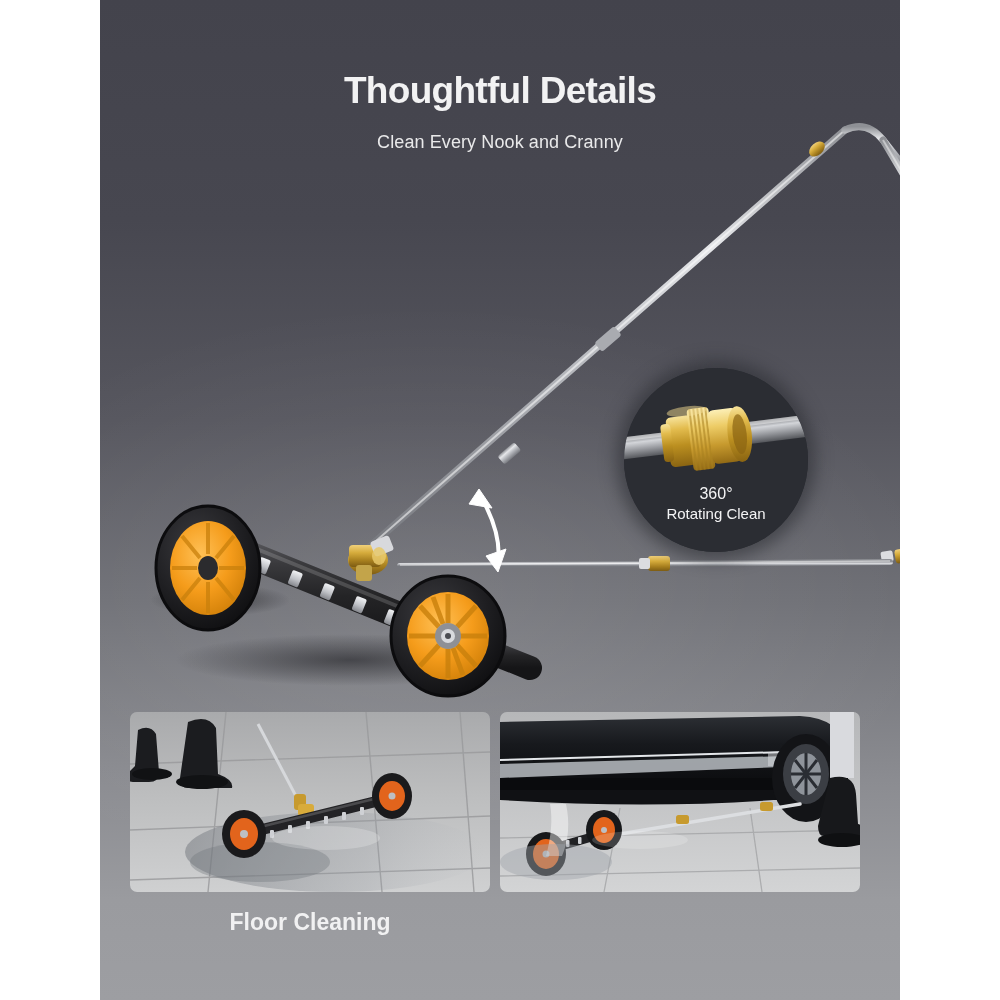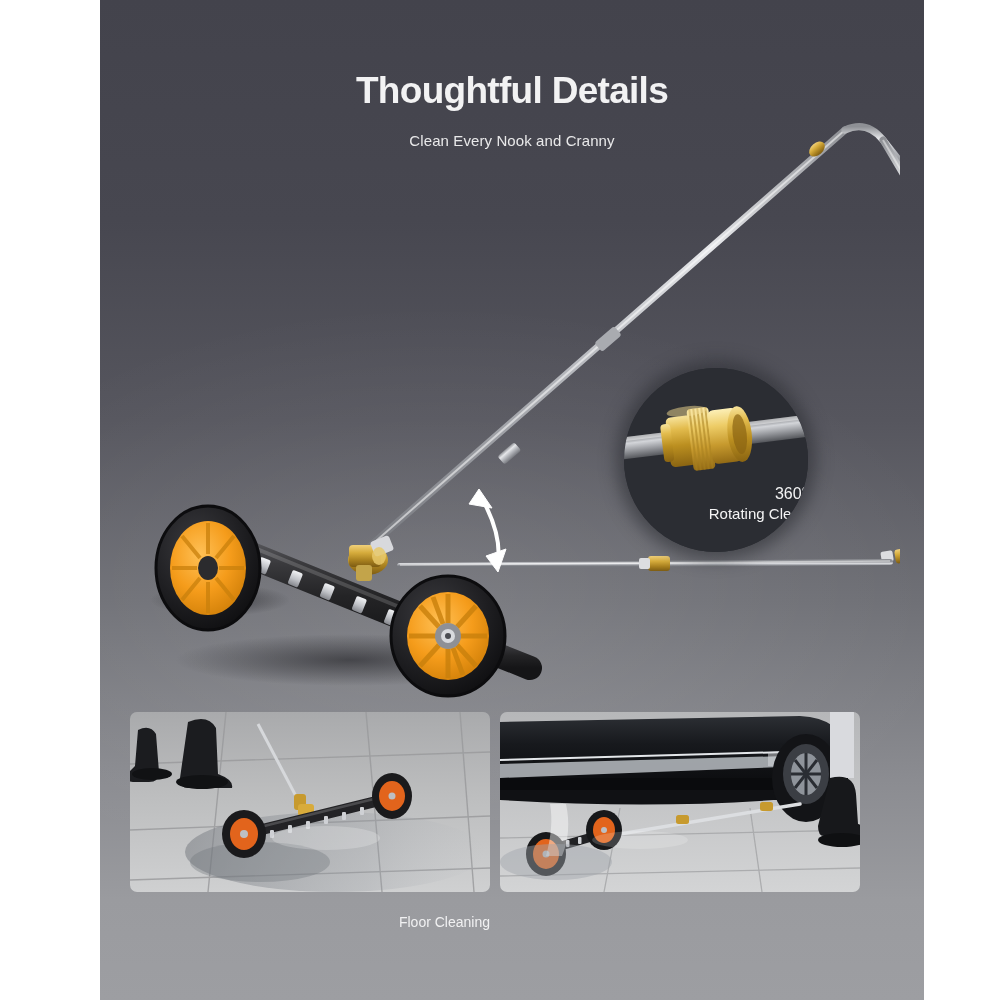--- a/index.html
+++ b/index.html
@@ -6,69 +6,68 @@
   html,body{margin:0;padding:0;background:#ffffff;}
   body{width:1000px;height:1000px;font-family:"Liberation Sans",sans-serif;overflow:hidden;}
 
   #stage{position:relative;width:1000px;height:1000px;background:#fff;}
 
   
   #panel{
     position:absolute;left:100px;top:0;width:800px;height:1000px;
     background:linear-gradient(180deg,#43434c 0%,#474750 22%,#56565e 42%,#6e6f75 60%,#8b8c91 78%,#9a9b9f 90%,#9d9ea2 100%);
     overflow:hidden;
-    padding-left:24px;
   }
   
   #panel:before{
     content:"";position:absolute;left:-6%;top:30%;width:112%;height:52%;
     background:radial-gradient(ellipse at 42% 58%,rgba(255,255,255,.10) 0%,rgba(255,255,255,.04) 42%,rgba(255,255,255,0) 70%);
     pointer-events:none;
   }
 
   
   .title{
     position:absolute;left:0;right:0;top:72px;text-align:center;
     color:#f2f2f3;font-size:37px;font-weight:bold;letter-spacing:-0.7px;
     line-height:1;
   }
   .subtitle{
     position:absolute;left:0;right:0;top:133px;text-align:center;
-    color:#e9e9ea;font-size:15px;font-weight:normal;letter-spacing:.1px;
+    color:#e9e9ea;font-size:18px;font-weight:normal;letter-spacing:.1px;
     line-height:1;
   }
 
   
   #hero{position:absolute;left:0;top:0;width:800px;height:720px;}
 
   
   #callout{
     position:absolute;left:524px;top:368px;width:184px;height:184px;border-radius:50%;
     background:#2b2d33;overflow:hidden;
     box-shadow:0 0 16px 8px rgba(40,42,48,.55);
   }
   #callout .cphoto{position:absolute;left:0;top:0;width:184px;height:184px;}
   #callout .ctext{
-    position:absolute;left:0;right:0;bottom:28px;text-align:right;color:#f4f4f5;
+    position:absolute;left:0;right:0;bottom:28px;text-align:center;color:#f4f4f5;
     font-size:15px;line-height:20px;
   }
   #callout .ctext .deg{display:block;font-size:16px;}
 
   
   .thumbs{position:absolute;left:0;top:712px;width:800px;height:288px;}
   .thumb{
     position:absolute;top:0;width:360px;height:180px;border-radius:7px;overflow:hidden;
     background:#8e9094;
   }
   .thumb.left{left:30px;}
   .thumb.right{left:400px;}
   .thumb svg{display:block;width:360px;height:180px;}
   .cap{
-    position:absolute;top:198px;width:360px;text-align:right;
-    color:#f1f1f2;font-size:14px;line-height:24px;
+    position:absolute;top:198px;width:360px;text-align:center;
+    color:#f1f1f2;font-size:23px;line-height:24px;font-weight:bold;
   }
   .cap.left{left:30px;}
   .cap.right{left:400px;}
 </style>
 </head>
 <body>
 
 <div id="stage">
 
   <div id="panel">

